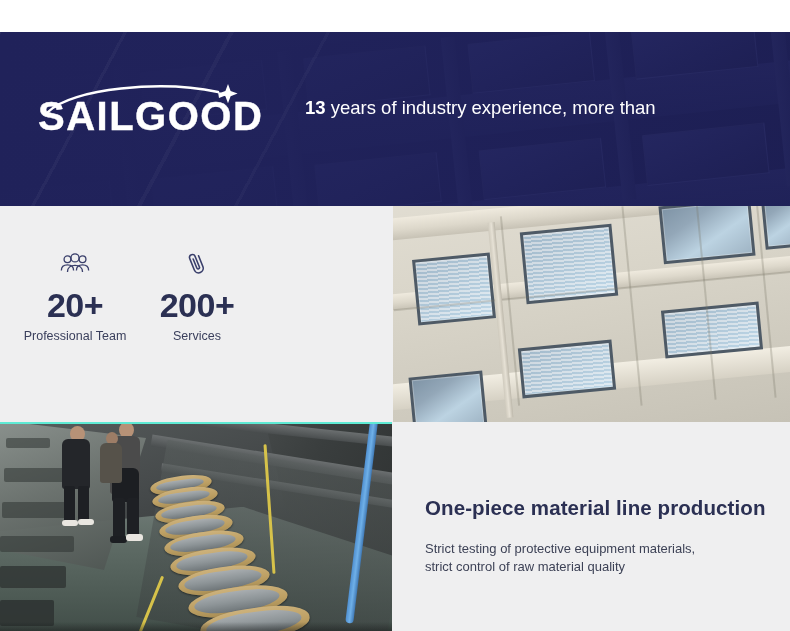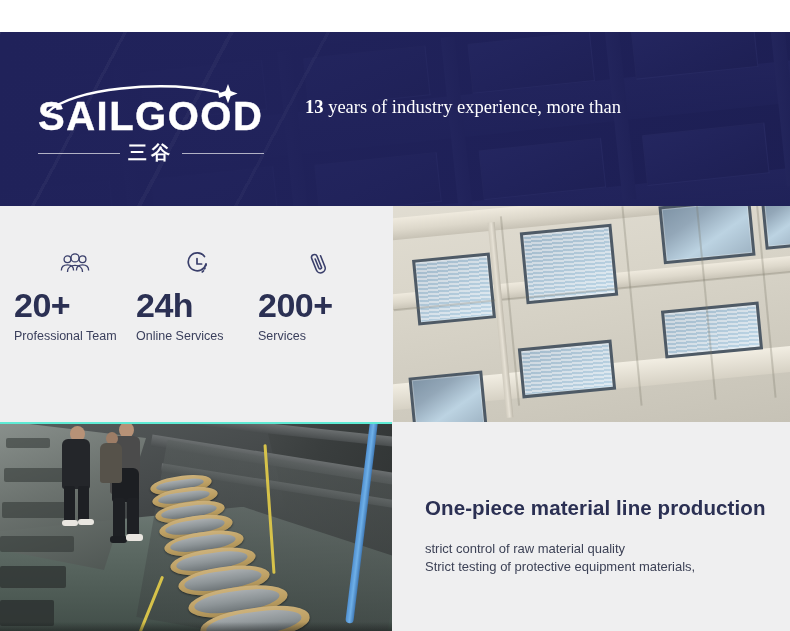--- a/index.html
+++ b/index.html
@@ -73,35 +73,35 @@
   .logo-rule { flex:1; height:1px; background:rgba(255,255,255,.65); }
   .logo-cn {
     color:#ffffff; font-size:19px; letter-spacing:4px; font-weight:bold;
     font-family:"DejaVu Sans", sans-serif; white-space:nowrap;
   }
 
   .banner-text {
     position:absolute; left:305px; top:60px; width:470px;
     color:#ffffff;
     font-size:18.5px; line-height:31px;
-    font-family:Liberation Serif, serif;
+    font-family:Liberation Sans, sans-serif;
     font-weight:400;
   }
   .banner-text b { font-weight:bold; }
 
   
   .stats {
     position:absolute; left:0; top:174px; width:393px; height:216px;
     background:#efeff0;
   }
   .stats-row {
     position:absolute; left:0; top:42px; width:393px;
     display:flex; justify-content:flex-start; padding-left:14px;
   }
-  .stat { width:122px; text-align:left; }
+  .stat { width:122px; text-align:center; }
   .stat-icon { height:32px; display:flex; align-items:center; justify-content:center; }
   .stat-num {
     margin-top:6px;
     color:#2b3053; font-size:34px; font-weight:bold;
     letter-spacing:-0.5px; line-height:38px;
     font-family:"Liberation Sans", sans-serif;
   }
   .stat-label {
     margin-top:4px;
     color:#3a3f5c; font-size:12.5px; line-height:16px;
@@ -253,25 +253,20 @@
     <div class="banner-tint"></div>
     <div class="banner-diag"></div>
 
     <div class="logo">
       <svg class="logo-arc" viewBox="0 0 218 34">
         <path d="M6 30 C 30 6, 120 -2, 176 10" fill="none" stroke="#ffffff" stroke-width="2.4" stroke-linecap="round"></path>
         <path d="M176 10 l 10 2.5 l -9 3.5 z" fill="#ffffff"></path>
         <path d="M186 2 l 2.6 7 l 7 2.6 l -7 2.6 l -2.6 7 l -2.6 -7 l -7 -2.6 l 7 -2.6 z" fill="#ffffff"></path>
       </svg>
       <div class="logo-word">SAILGOOD</div>
-      <div class="logo-sub">
-        <span class="logo-rule"></span>
-        <span class="logo-cn">三谷</span>
-        <span class="logo-rule"></span>
-      </div>
     </div>
 
     <div class="banner-text">
       <div><b>13</b><span> years of industry experience, more than</span></div>
     </div>
   </div>
 
   <div class="stats">
     <div class="stats-row">
 
@@ -285,32 +280,20 @@
               <path d="M2.5 19 c0-4 3-6 6.5-6 s6.5 2 6.5 6"></path>
               <path d="M18.5 19 c0-4 3-6 6.5-6 s6.5 2 6.5 6"></path>
               <path d="M9 20.5 c0-4.6 3.5-7 8-7 s8 2.4 8 7"></path>
             </g>
           </svg>
         </div>
         <div class="stat-num">20+</div>
         <div class="stat-label">Professional Team</div>
       </div>
 
-      <div class="stat">
-        <div class="stat-icon">
-          <svg width="26" height="26" viewBox="0 0 26 26">
-            <path d="M20.5 5.5 A9 9 0 1 0 22 13" fill="none" stroke="#3a3f6b" stroke-width="1.7" stroke-linecap="round"></path>
-            <path d="M22 13 A9 9 0 0 1 20.6 17.8" fill="none" stroke="#3a3f6b" stroke-width="1.7" stroke-linecap="round" stroke-dasharray="1.6 2.6"></path>
-            <path d="M19.5 19.9 A9 9 0 0 1 16 22.1" fill="none" stroke="#3a3f6b" stroke-width="1.7" stroke-linecap="round" stroke-dasharray="1.6 2.6"></path>
-            <path d="M13 7.6 V13 H17.6" fill="none" stroke="#3a3f6b" stroke-width="1.7" stroke-linecap="round" stroke-linejoin="round"></path>
-          </svg>
-        </div>
-        <div class="stat-num">24h</div>
-        <div class="stat-label">Online Services</div>
-      </div>
 
       <div class="stat">
         <div class="stat-icon">
           <svg width="26" height="28" viewBox="0 0 26 28">
             <g transform="rotate(-22 13 14)">
               <path d="M17.5 7 v11.5 a4.6 4.6 0 0 1 -9.2 0 V6.3 a2.9 2.9 0 0 1 5.8 0 V17.7 a1.4 1.4 0 0 1 -2.8 0 V8" fill="none" stroke="#3a3f6b" stroke-width="1.6" stroke-linecap="round" stroke-linejoin="round"></path>
             </g>
           </svg>
         </div>
         <div class="stat-num">200+</div>
@@ -402,18 +385,18 @@
 
     <div class="fac-hose-blue" style="right:26px;top:-10px;height:210px;transform:rotate(7deg)"></div>
     <div class="fac-hose-yellow" style="left:268px;top:20px;height:130px;transform:rotate(-4deg)"></div>
     <div class="fac-hose-yellow" style="left:150px;top:150px;height:60px;transform:rotate(22deg)"></div>
     <div class="fac-dark-bottom"></div>
   </div>
 
   <div class="textpanel">
     <div class="tp-title">One-piece material line production</div>
     <div class="tp-body">
+      <span>Strict testing of protective equipment materials,</span>
       <span>strict control of raw material quality</span>
-      <span>Strict testing of protective equipment materials,</span>
     </div>
   </div>
 
 </div>
 
 </body></html>

